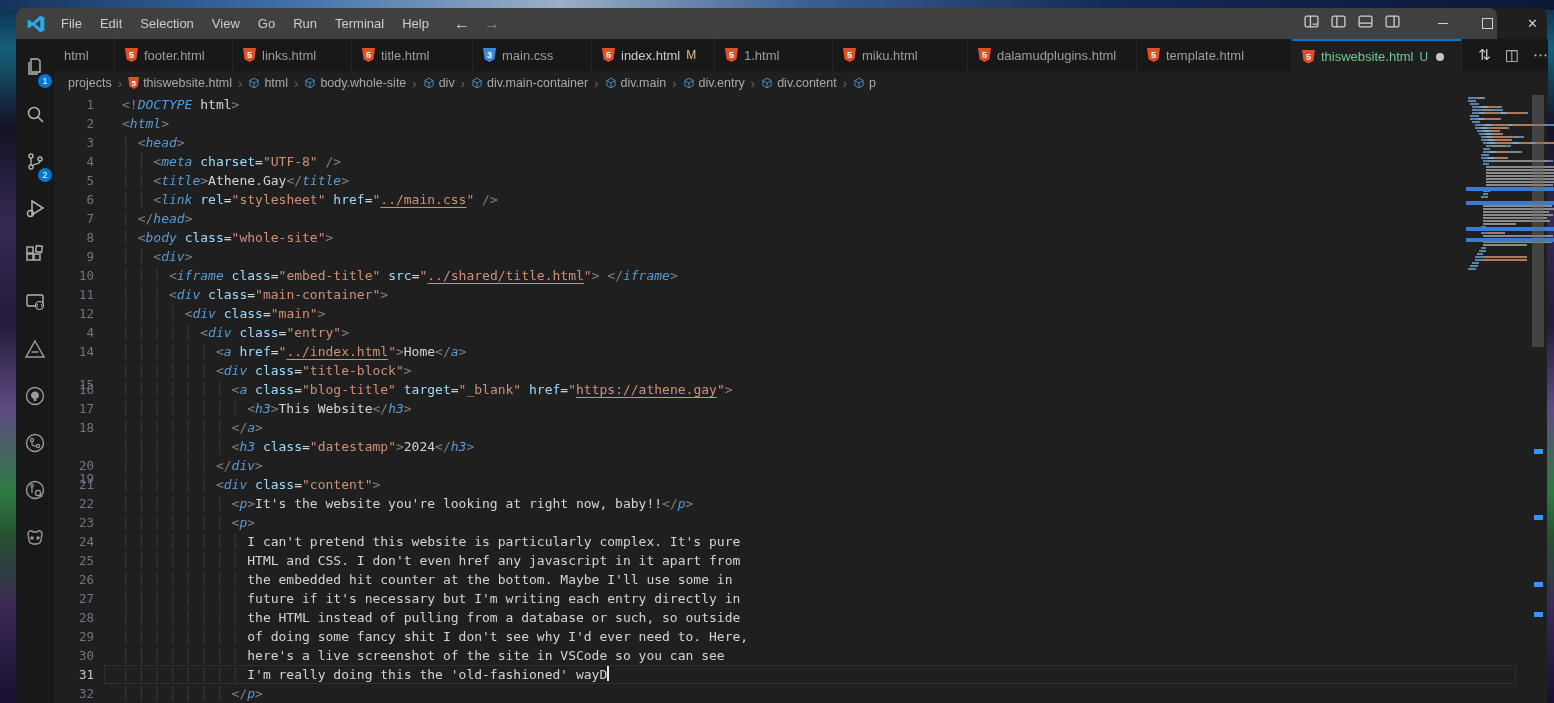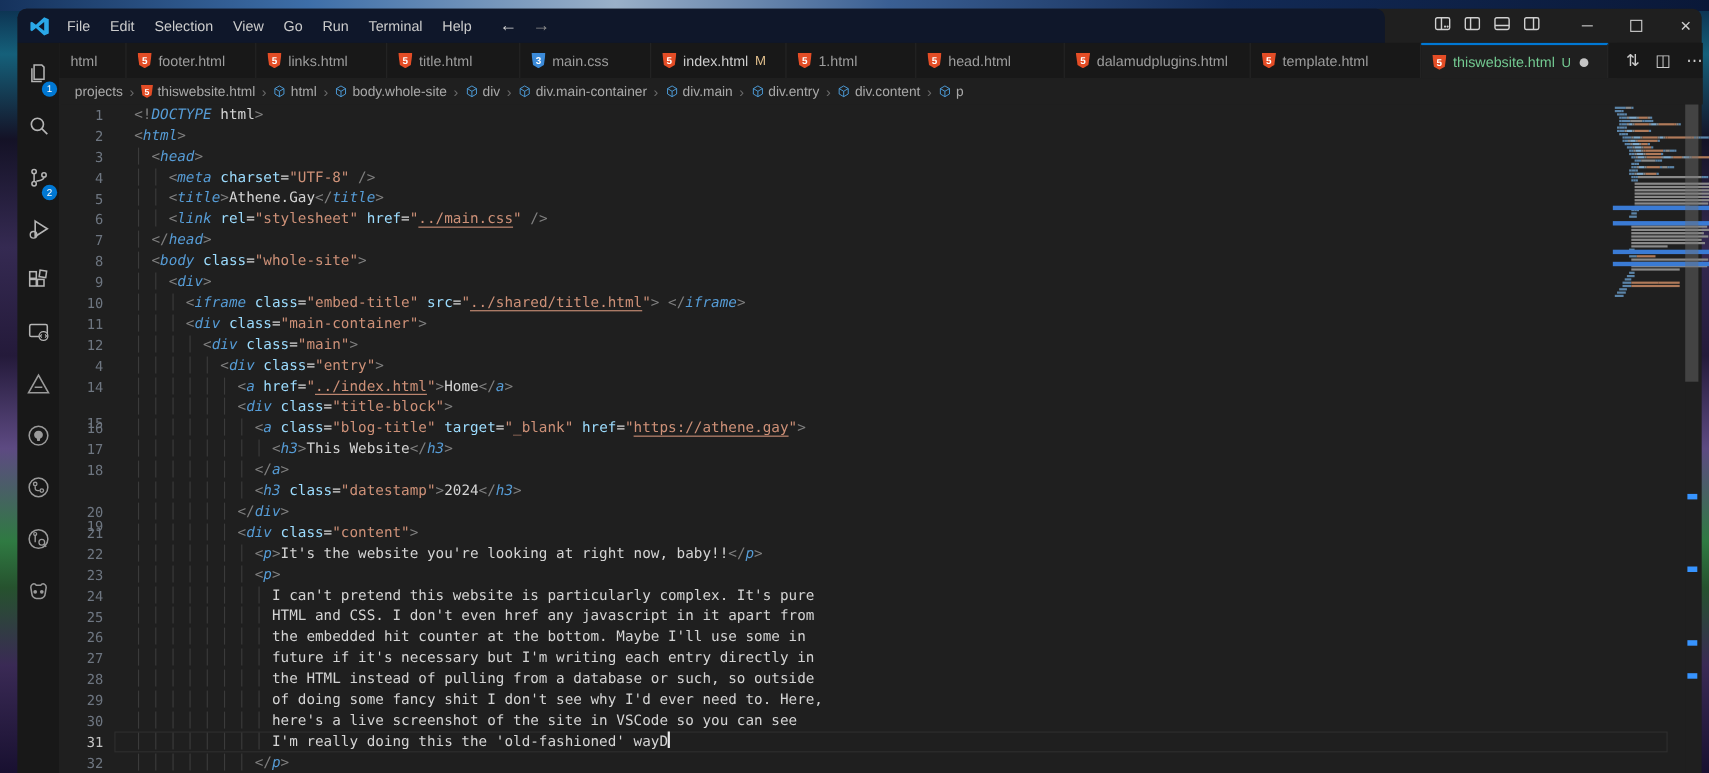--- a/index.html
+++ b/index.html
@@ -6,21 +6,21 @@
   body{
     width:1554px;height:703px;overflow:hidden;position:relative;
     font-family:"Liberation Sans",sans-serif;
     background:linear-gradient(180deg,#0b2a4a 0%,#15607a 7%,#141226 18%,#352a52 32%,#241a3a 46%,#5d4a82 58%,#2f7a42 70%,#26522e 76%,#3a2a55 86%,#181030 100%);
   }
   #topstrip{position:absolute;left:0;top:0;width:1554px;height:10px;
     background:linear-gradient(90deg,#15325c,#3d6ea8 18%,#9ab0c8 36%,#3a5f93 52%,#122a55 72%,#0a1838 100%);}
   #window{position:absolute;left:16px;top:8px;width:1531px;height:695px;background:#1f1f1f;
     border-radius:8px 8px 0 0;overflow:hidden;}
   
-  #titlebar{position:absolute;left:16px;top:8px;width:1243px;height:31px;background:#0f172a;border-radius:8px 8px 0 0;}
+  #titlebar{position:absolute;left:16px;top:8px;width:1481px;height:31px;background:#404040;border-radius:8px 8px 0 0;}
   #vscode-logo{position:absolute;left:10px;top:6px;width:20px;height:20px;}
   #menubar{position:absolute;left:36px;top:0;height:31px;display:flex;align-items:center;}
   .menu-item{color:#cccccc;font-size:13px;padding:0 9px;line-height:31px;}
   #nav-arrows{position:absolute;left:438px;top:0;height:31px;display:flex;align-items:center;gap:14px;color:#cfcfcf;font-size:16px;}
   #nav-fwd{color:#8b8b8b;}
   #searchbox{position:absolute;left:494px;top:4px;width:590px;height:23px;background:#212121;border:1px solid #454545;
     border-radius:6px;display:flex;align-items:center;justify-content:center;gap:6px;color:#c6c6c6;font-size:13px;}
   #layout-icons{position:absolute;left:1288px;top:0;height:31px;display:flex;align-items:center;gap:12px;}
   #win-controls{position:absolute;left:1404px;top:0;height:31px;display:flex;align-items:center;}
   .win-btn{width:45px;height:31px;display:flex;align-items:center;justify-content:center;color:#d0d0d0;font-size:13px;}
@@ -233,21 +233,21 @@
       <span class="fshield html">5</span>
       <span>index.html</span>
       <span class="git-M">M</span>
     </div>
     <div class="tab" style="width: 118px;">
       <span class="fshield html">5</span>
       <span>1.html</span>
     </div>
     <div class="tab" style="width: 135px;">
       <span class="fshield html">5</span>
-      <span>head.html</span>
+      <span>miku.html</span>
     </div>
     <div class="tab" style="width: 169px;">
       <span class="fshield html">5</span>
       <span>dalamudplugins.html</span>
     </div>
     <div class="tab" style="width: 155px;">
       <span class="fshield html">5</span>
       <span>template.html</span>
     </div>
     <div class="tab active" style="width: 170px;">

